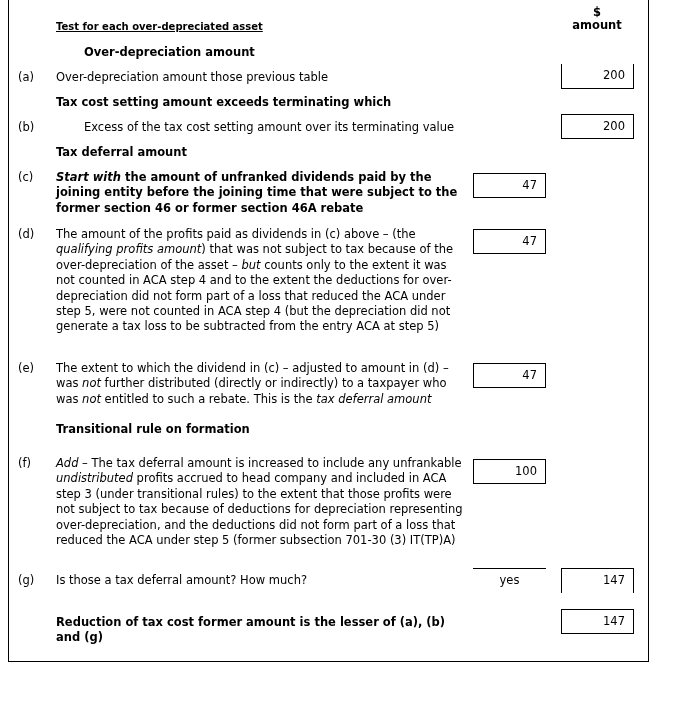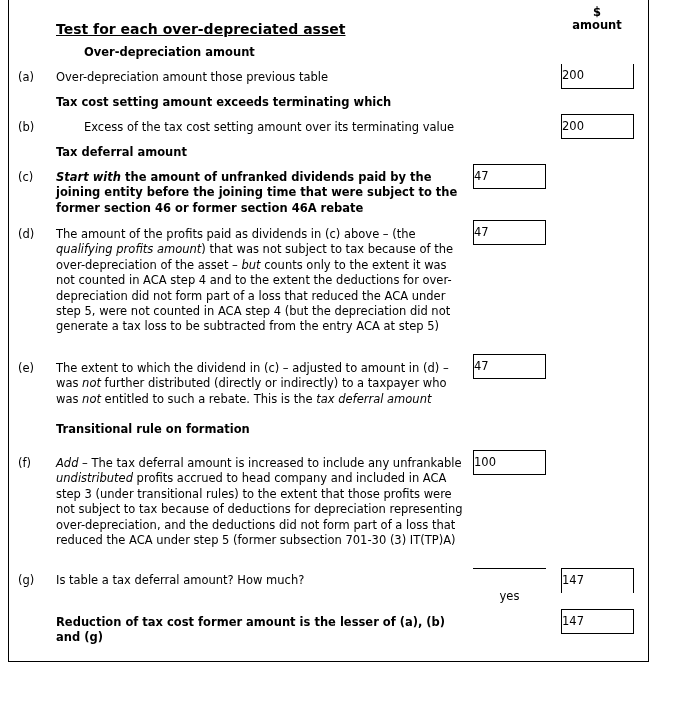--- a/index.html
+++ b/index.html
@@ -1,33 +1,33 @@
 <!DOCTYPE html>
 <html><head>
 <meta charset="utf-8">
 <style>
   html, body { margin:0; padding:0; background:#ffffff; }
   body { width:696px; height:702px; position:relative; overflow:hidden;
          font-family:"DejaVu Sans", sans-serif; font-size:11.5px; color:#000; }
   .frame { position:absolute; left:8px; top:-2px; width:641px; height:664px;
            border:1px solid #000; box-sizing:border-box; }
   .abs { position:absolute; }
-  .hdr-title { left:56px; top:21px; font-weight:bold; text-decoration:underline; font-size:14px; }
+  .hdr-title { left:56px; top:21px; font-weight:bold; text-decoration:underline; font-size:10px; }
   .hdr-dollar { left:561px; top:6px; width:72px; text-align:center; font-weight:bold; line-height:13px; }
   .section { left:56px; font-weight:bold; }
   .lbl { left:18px; }
   .txt { left:56px; line-height:15.4px; }
-  .box { position:absolute; border:1px solid #000; box-sizing:border-box; 
+  .box { position:absolute; border:1px solid #000; box-sizing:border-box; text-align:right;
          padding-right:8px; line-height:22px; height:25px; }
   .box.open-top { border-top:none; }
   .box.open-bottom { border-bottom:none; }
-  .col-mid { left:473px; width:73px; }
+  .col-mid { left:473px; width:73px;margin-top:9px; }
   .col-right { left:561px; width:73px; }
   .yes-line { left:473px; top:568px; width:73px; border-top:1px solid #000; }
-  .yes-txt { left:473px; top:573px; width:73px; text-align:center;margin-top:16px; }
+  .yes-txt { left:473px; top:573px; width:73px; text-align:center; }
   .final { left:56px; top:615px; font-weight:bold; width:400px; line-height:15px; }
   i { font-style:italic; }
 </style>
 </head>
 <body>
 
 <div class="frame"></div>
 
 <div class="abs hdr-title">Test for each over-depreciated asset</div>
 <div class="abs hdr-dollar">
@@ -58,19 +58,19 @@
 <div class="abs lbl" style="top:361px;">(e)</div>
 <div class="abs txt" style="top:361px; width:412px;"><span>The extent to which the dividend in (c) – adjusted to amount in (d) – was </span><i>not</i><span> further distributed (directly or indirectly) to a taxpayer who was </span><i>not</i><span> entitled to such a rebate. This is the </span><i>tax deferral amount</i></div>
 <div class="box col-mid" style="top:354px;">47</div>
 
 <div class="abs section" style="top:422px;">Transitional rule on formation</div>
 <div class="abs lbl" style="top:456px;">(f)</div>
 <div class="abs txt" style="top:456px; width:412px;"><i>Add</i><span> – The tax deferral amount is increased to include any unfrankable </span><i>undistributed</i><span> profits accrued to head company and included in ACA step 3 (under transitional rules) to the extent that those profits were not subject to tax because of deductions for depreciation representing over-depreciation, and the deductions did not form part of a loss that reduced the ACA under step 5 (former subsection 701-30 (3) IT(TP)A)</span></div>
 <div class="box col-mid" style="top:450px;">100</div>
 
 <div class="abs lbl" style="top:573px;">(g)</div>
-<div class="abs txt" style="top:573px;">Is table a tax deferral amount? How much?</div>
+<div class="abs txt" style="top:573px;">Is those a tax deferral amount? How much?</div>
 <div class="abs yes-line"></div>
 <div class="abs yes-txt">yes</div>
 <div class="box col-right open-bottom" style="top:568px;">147</div>
 
 <div class="abs final">Reduction of tax cost former amount is the lesser of (a), (b) and (g)</div>
 <div class="box col-right" style="top:609px;">147</div>
 
 </body></html>

